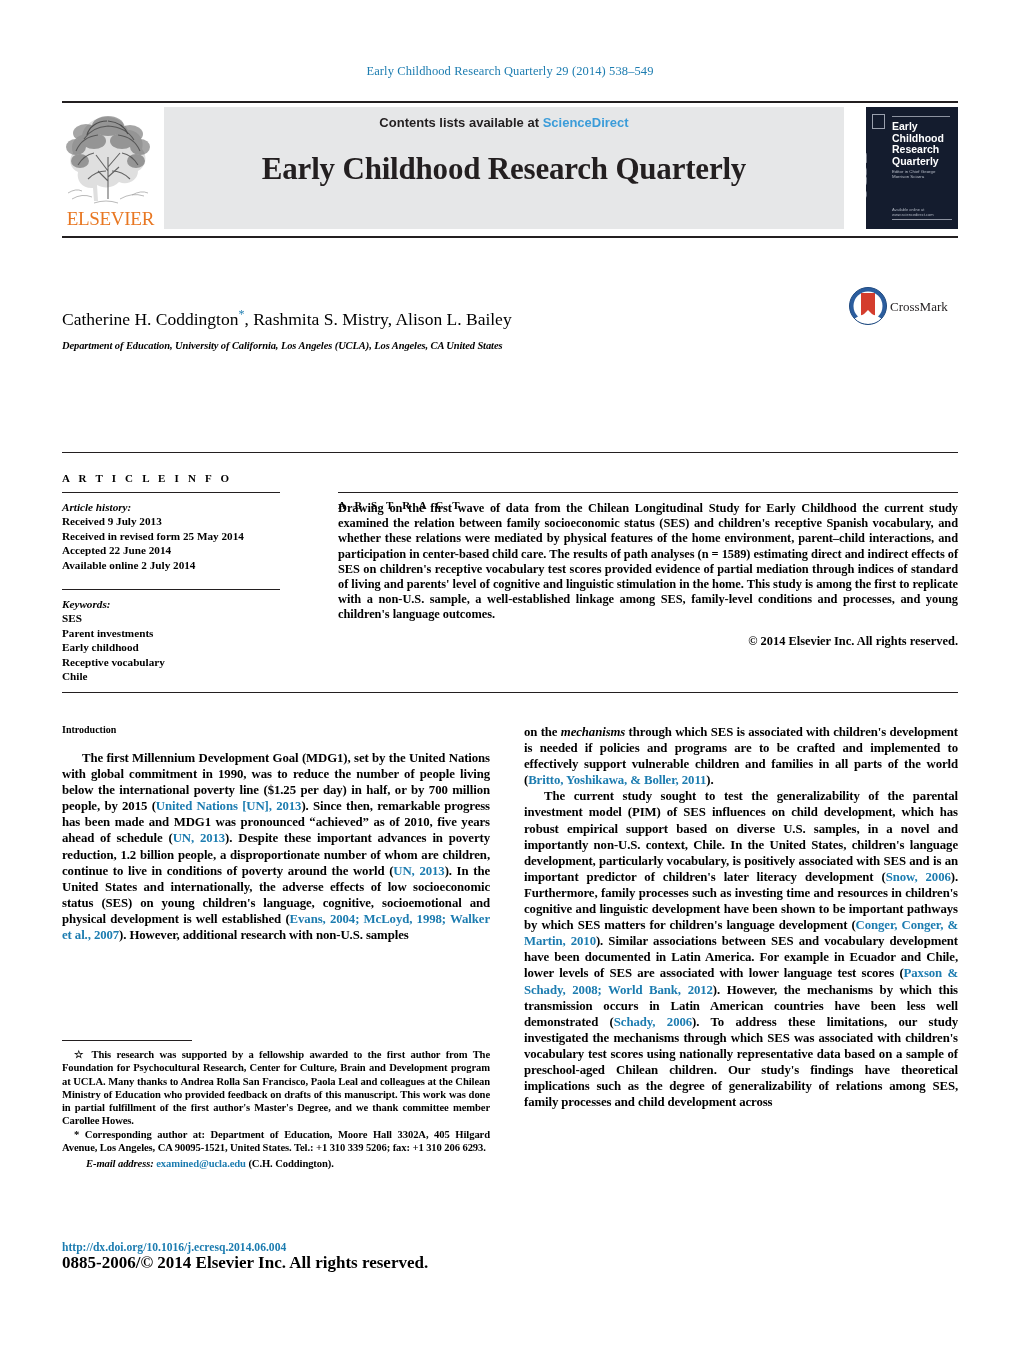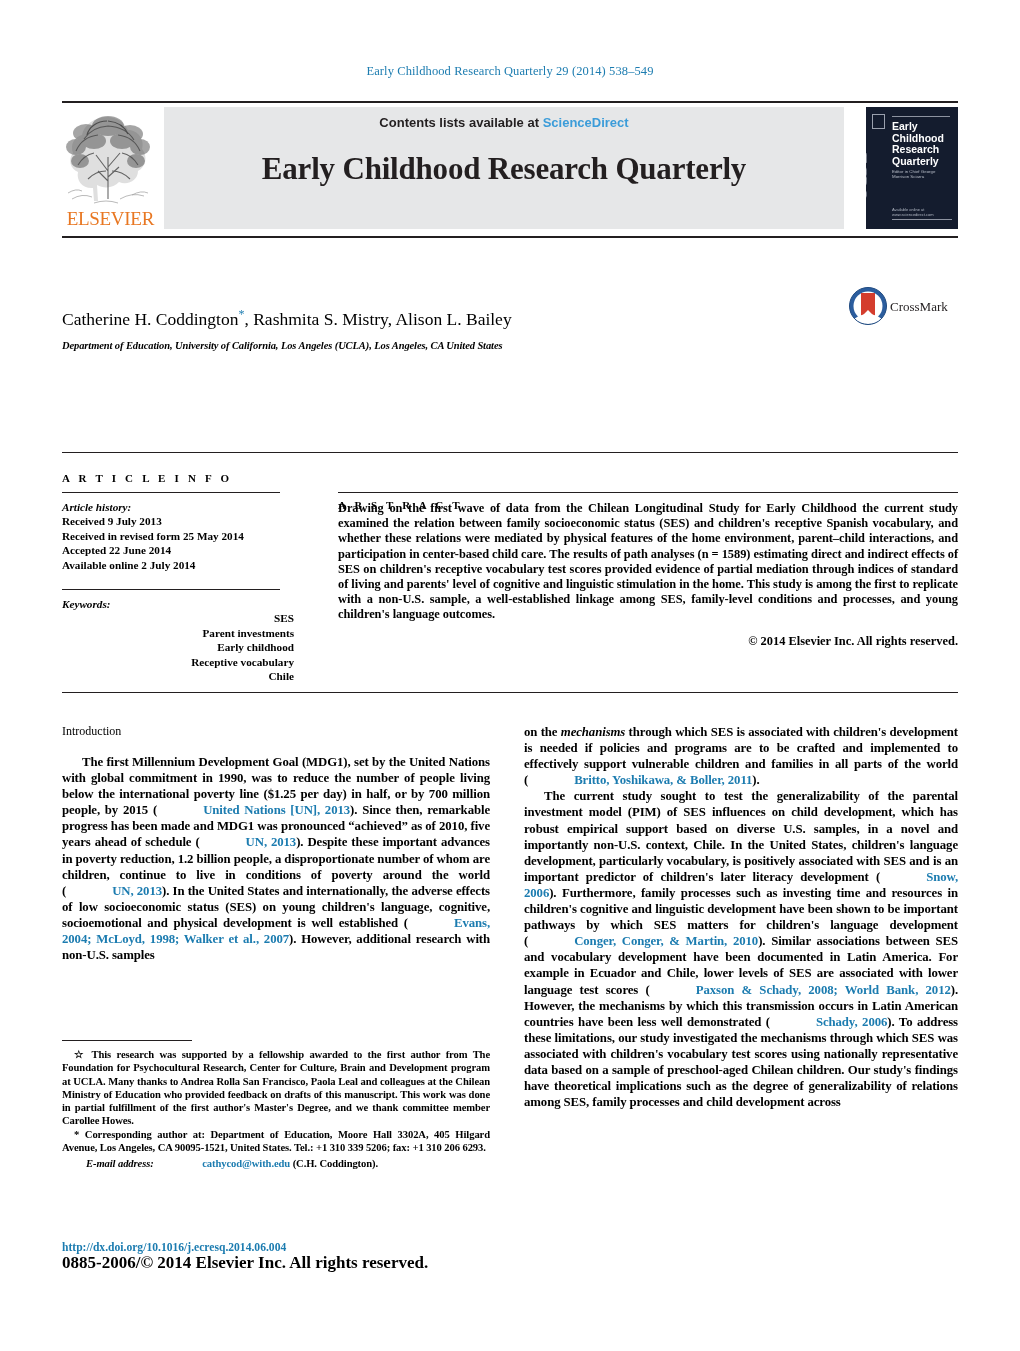--- a/index.html
+++ b/index.html
@@ -265,21 +265,20 @@
   .info-line {
     font-size: 11.2px;
     line-height: 14.4px;
     font-weight: bold;
   }
   .info-gap { height: 17px; }
   .kw-line {
     font-size: 11.2px;
     line-height: 14.4px;
     font-weight: bold;
-    text-align: right;
   }
 
   .abs-col {
     position: absolute;
     left: 338px; top: 492px;
     width: 620px;
   }
   .abs-rule {
     width: 620px;
     height: 1px;
@@ -312,37 +311,37 @@
     position: absolute;
     left: 62px; top: 724px;
     width: 428px;
   }
   .col-right {
     position: absolute;
     left: 524px; top: 724px;
     width: 434px;
   }
   .section-head {
-    font-size: 12px;
-    font-weight: normal;
+    font-size: 10px;
+    font-weight: bold;
     font-family: "Liberation Serif", serif;
     margin: 0 0 15px 0;
   }
   .para {
     font-size: 12.8px;
     line-height: 16.1px;
     text-align: justify;
     text-indent: 20px;
     font-family: "Liberation Serif", serif;
     font-weight: bold;
     margin: 0;
     letter-spacing: -0.1px;
   }
   .para.cont { text-indent: 0; }
-  .ref { color: #1c7cb0; padding-left: 46px; }
+  .ref { color: #1c7cb0; }
 
   
   .footnotes {
     position: absolute;
     left: 62px; top: 1040px;
     width: 428px;
   }
   .fn-rule {
     width: 130px;
     height: 1px;
@@ -494,21 +493,21 @@
 
   <div class="col-right">
     <p class="para cont"><span>on the </span><em>mechanisms</em><span> through which SES is associated with children's development is needed if policies and programs are to be crafted and implemented to effectively support vulnerable children and families in all parts of the world (</span><span class="ref">Britto, Yoshikawa, &amp; Boller, 2011</span><span>).</span></p>
     <p class="para"><span>The current study sought to test the generalizability of the parental investment model (PIM) of SES influences on child development, which has robust empirical support based on diverse U.S. samples, in a novel and importantly non-U.S. context, Chile. In the United States, children's language development, particularly vocabulary, is positively associated with SES and is an important predictor of children's later literacy development (</span><span class="ref">Snow, 2006</span><span>). Furthermore, family processes such as investing time and resources in children's cognitive and linguistic development have been shown to be important pathways by which SES matters for children's language development (</span><span class="ref">Conger, Conger, &amp; Martin, 2010</span><span>). Similar associations between SES and vocabulary development have been documented in Latin America. For example in Ecuador and Chile, lower levels of SES are associated with lower language test scores (</span><span class="ref">Paxson &amp; Schady, 2008; World Bank, 2012</span><span>). However, the mechanisms by which this transmission occurs in Latin American countries have been less well demonstrated (</span><span class="ref">Schady, 2006</span><span>). To address these limitations, our study investigated the mechanisms through which SES was associated with children's vocabulary test scores using nationally representative data based on a sample of preschool-aged Chilean children. Our study's findings have theoretical implications such as the degree of generalizability of relations among SES, family processes and child development across</span></p>
   </div>
 
   <div class="footnotes">
     <div class="fn-rule"></div>
     <p class="fn fn-indent"><span>☆</span> <span>This research was supported by a fellowship awarded to the first author from The Foundation for Psychocultural Research, Center for Culture, Brain and Development program at UCLA. Many thanks to Andrea Rolla San Francisco, Paola Leal and colleagues at the Chilean Ministry of Education who provided feedback on drafts of this manuscript. This work was done in partial fulfillment of the first author's Master's Degree, and we thank committee member Carollee Howes.</span></p>
     <p class="fn fn-indent"><span>*</span> <span>Corresponding author at: Department of Education, Moore Hall 3302A, 405 Hilgard Avenue, Los Angeles, CA 90095-1521, United States. Tel.: +1 310 339 5206; fax: +1 310 206 6293.</span></p>
-    <p class="fn fn-email"><span class="it">E-mail address:</span> <span class="ref">cathycod@with.edu</span><span> (C.H. Coddington).</span></p>
+    <p class="fn fn-email"><span class="it">E-mail address:</span> <span class="ref">examined@ucla.edu</span><span> (C.H. Coddington).</span></p>
   </div>
 
   <div class="doi-block">
     <div class="doi">http://dx.doi.org/10.1016/j.ecresq.2014.06.004</div>
     <div class="issn">0885-2006/© 2014 Elsevier Inc. All rights reserved.</div>
   </div>
 
 </div>
 
 </body></html>

